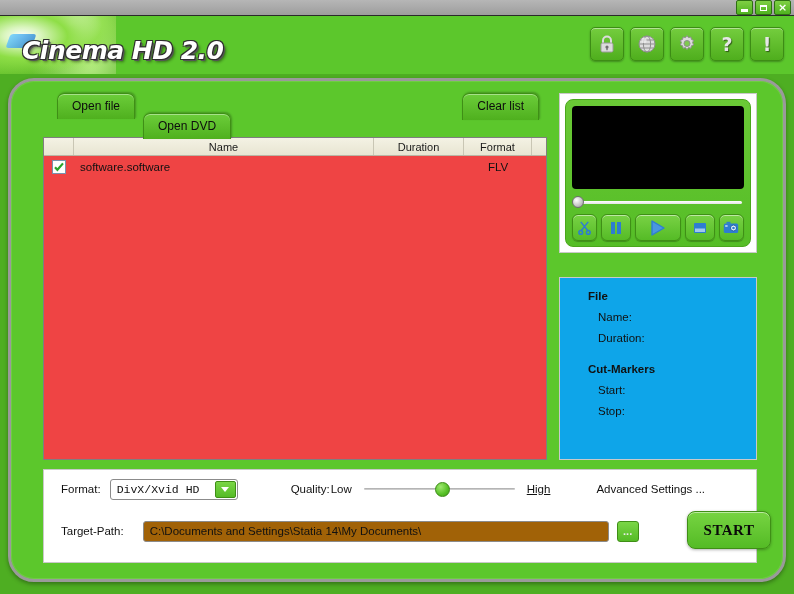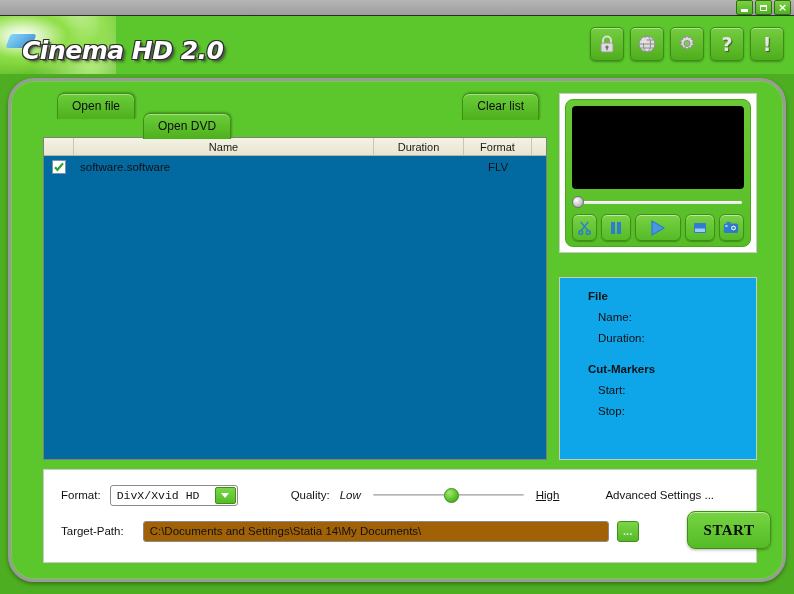--- a/index.html
+++ b/index.html
@@ -141,21 +141,21 @@
     border-radius: 7px 7px 0 0;
     padding: 5px 14px 7px 14px;
     font-size: 12px; color: #0d0d0d;
     box-shadow: inset 0 1px 0 rgba(255,255,255,.4), 1px -1px 2px rgba(0,0,0,.25);
   }
 
   
   .list-panel {
     position: absolute; left: 32px; top: 56px;
     width: 504px; height: 323px;
-    background: #0369a1;
+    background: #ef4444;
     border: 1px solid #7f7f7f;
     box-sizing: border-box;
   }
   .list-head {
     display: flex;
     height: 17px;
     background: linear-gradient(#f4f2e4, #e8e5d2);
     border-bottom: 1px solid #b9b6a4;
     font-size: 11px; color: #1a1a1a;
   }
@@ -261,21 +261,21 @@
 
   
   .settings {
     position: absolute; left: 32px; top: 388px;
     width: 714px; height: 94px;
     background: #ffffff;
     border: 1px solid #c9c9c9;
     box-sizing: border-box;
   }
   .row1 {
-    position: absolute; left: 0; top: 13px; width: 100%; height: 24px;
+    position: absolute; left: 0; top: 7px; width: 100%; height: 24px;
     display: flex; align-items: center;
     font-size: 11.5px; color: #111;
   }
   .lbl-format { margin-left: 17px; }
   .combo {
     margin-left: 9px;
     width: 128px; height: 21px;
     background: #fff;
     border: 1px solid #8b8b8b;
     border-radius: 3px;
@@ -295,21 +295,21 @@
     display: flex; align-items: center; justify-content: center;
   }
   .combo-arrow i {
     display: block;
     width: 0; height: 0;
     border-left: 4px solid transparent;
     border-right: 4px solid transparent;
     border-top: 5px solid #ffffff;
   }
   .lbl-quality { margin-left: 53px; }
-  .lbl-low { margin-left: 10px; font-style: italic; }
+  .lbl-low { margin-left: 1px; }
   .slider {
     position: relative;
     margin-left: 12px;
     width: 151px; height: 16px;
   }
   .slider-track {
     position: absolute; left: 0; right: 0; top: 7px;
     height: 2px;
     background: linear-gradient(#a9a9a9, #d8d8d8);
     border-radius: 1px;

